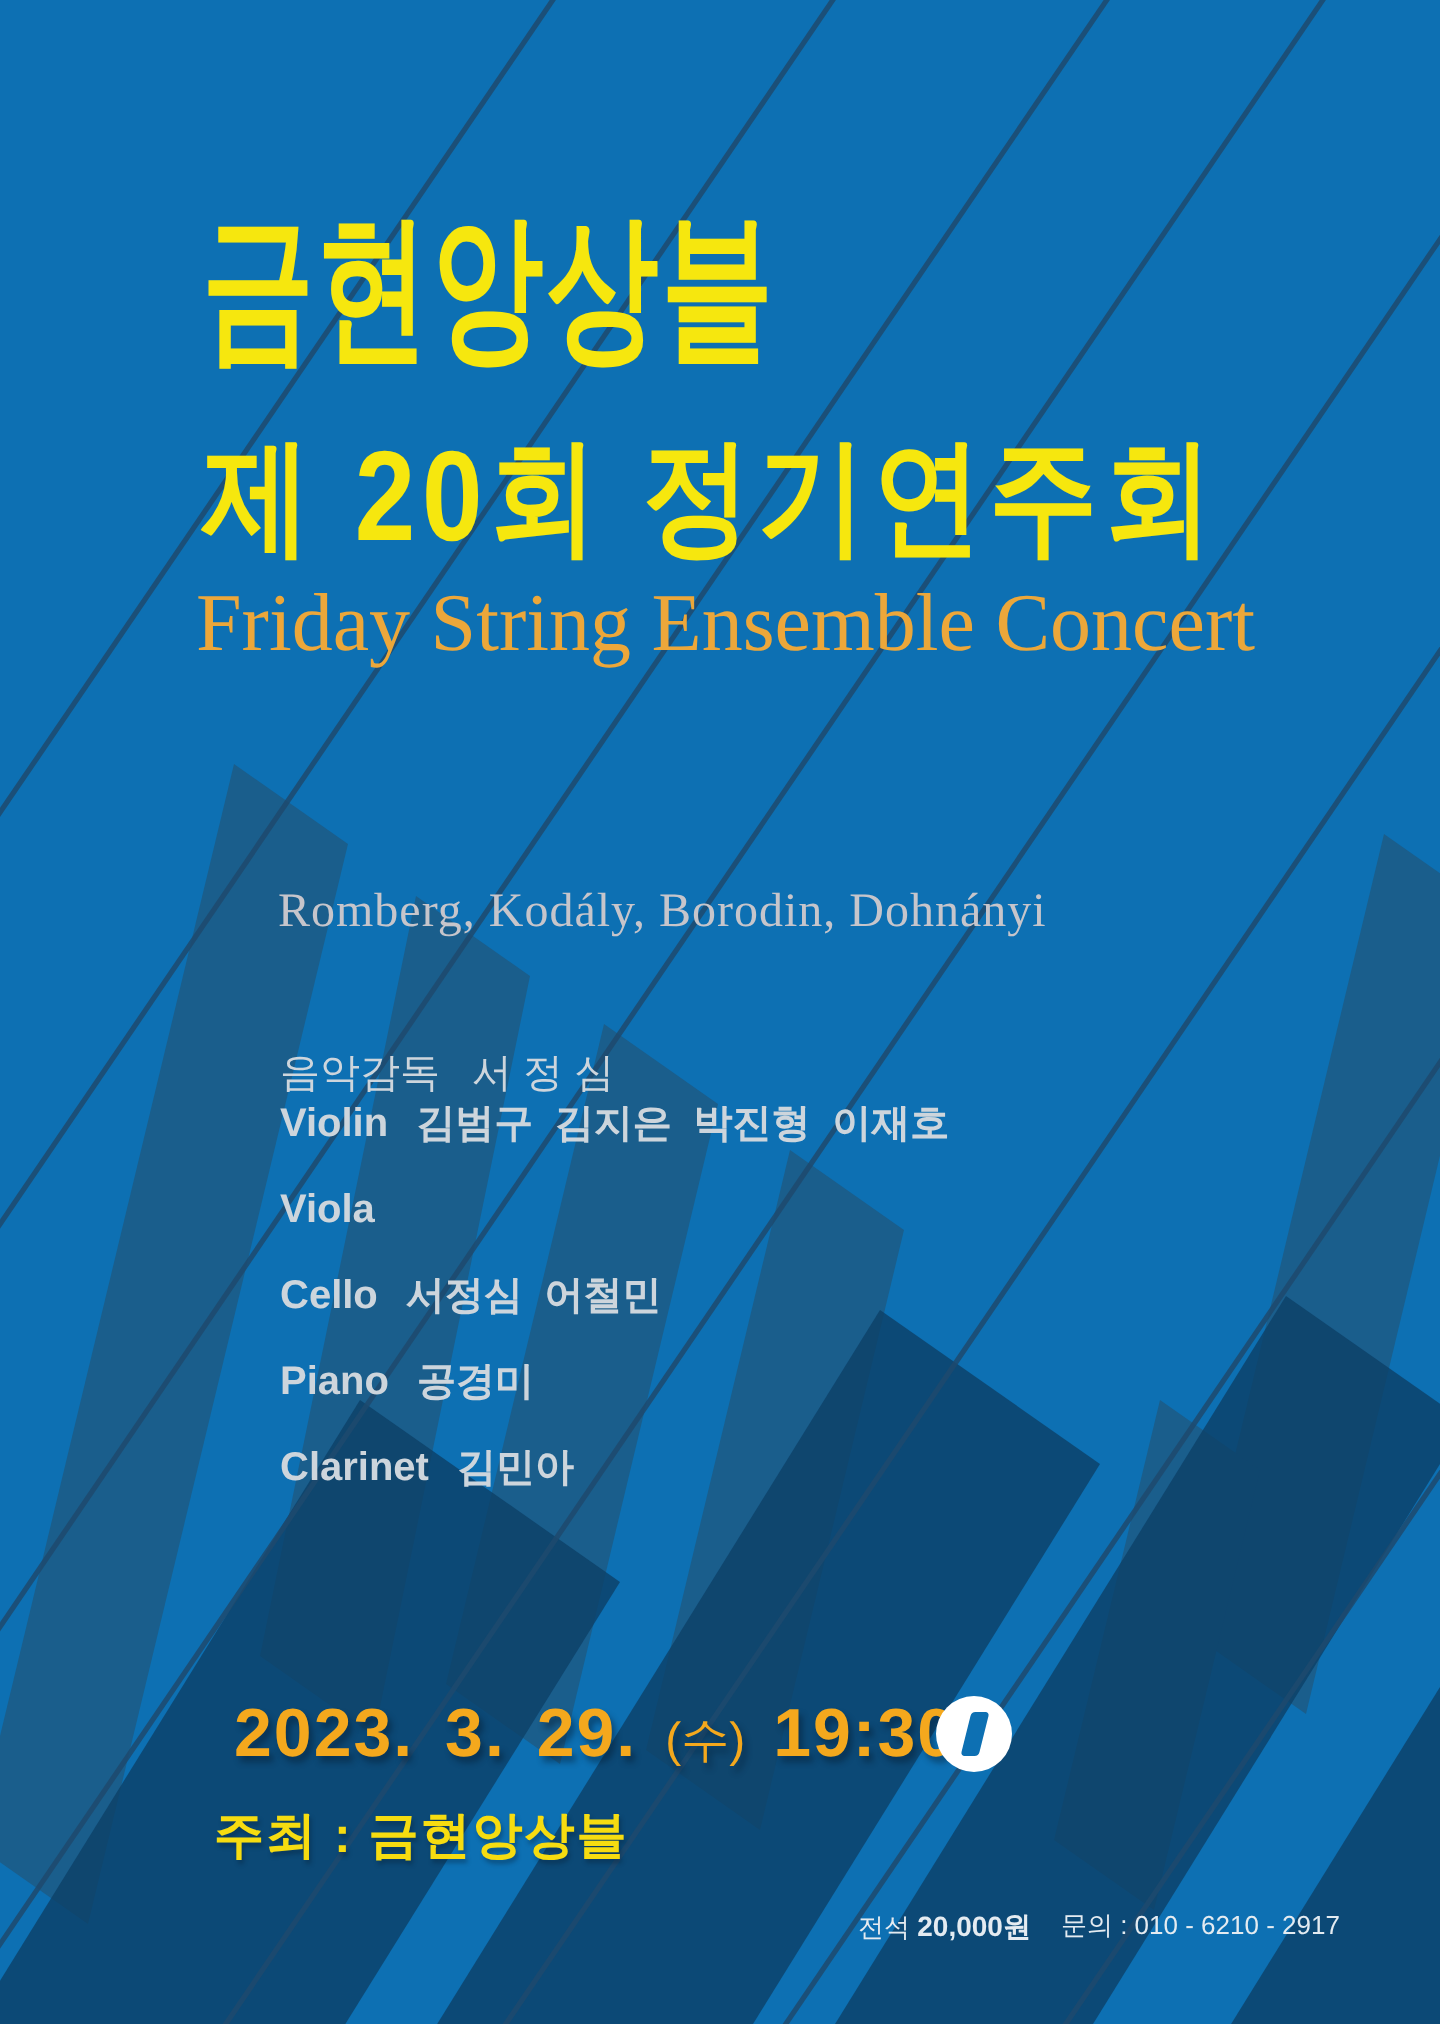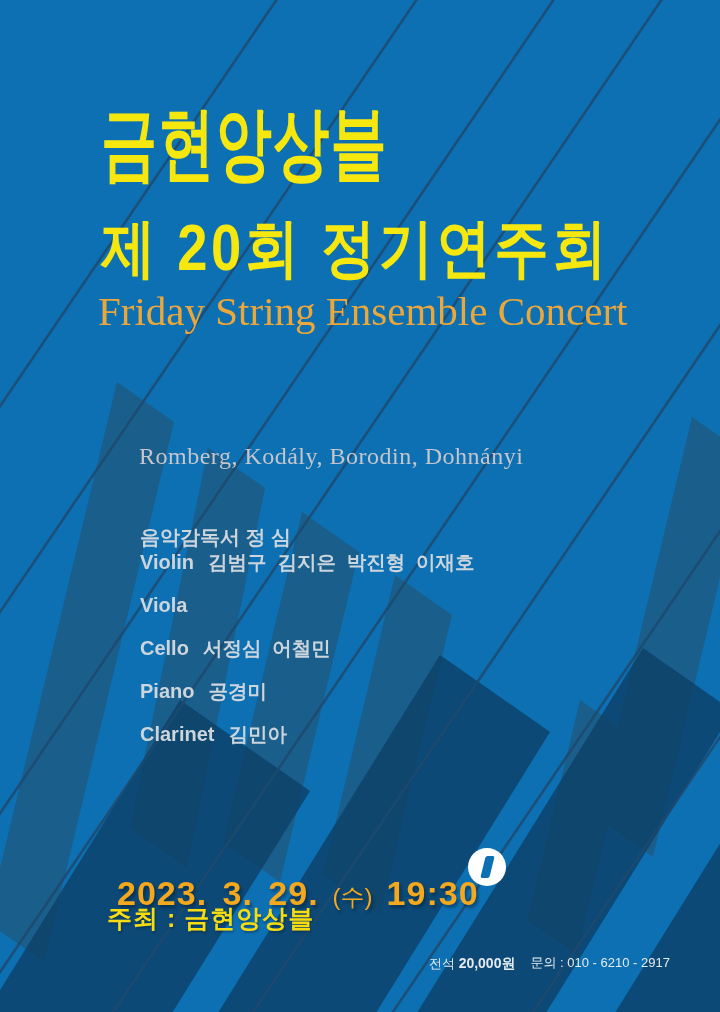--- a/index.html
+++ b/index.html
@@ -37,35 +37,35 @@
     color:var(--subtitle-gold,#ECA73A);
   }
   .composers{
     left:139px;top:444px;
     font-family:"Liberation Serif",serif;
     font-size:24px;letter-spacing:.5px;
     color:var(--composers-gray,#C6C5CB);
   }
   .director{
     left:140px;top:527px;
-    font-size:20px;font-weight:700;
+    font-size:20px;font-weight:400;
     color:var(--performer-text,#CDD5DC);
-    display:flex;
+    display:flex;gap:16px;
   }
   .performers{left:140px;top:552px;}
   .perf-row{
     display:flex;gap:14px;align-items:baseline;
     height:20px;margin-bottom:23px;
     font-size:20px;font-weight:700;line-height:1;
     color:var(--performer-text,#CDD5DC);
   }
   .perf-row .names{font-size:19.5px;white-space:pre;}
 
   .date-row{
-    left:117px;top:876px;
+    left:117px;top:850px;
     display:flex;align-items:baseline;gap:14px;
     color:var(--date-gold,#F4A81D);
     text-shadow:2px 3px 3px rgba(5,25,45,.45);
   }
   .date-main{font-size:34px;font-weight:700;word-spacing:5px;letter-spacing:1px;}
   .date-day{font-size:24px;font-weight:500;}
   .date-time{font-size:34px;font-weight:700;letter-spacing:1px;}
 
   .venue{left:468px;top:848px;display:flex;align-items:flex-start;}
   .logo-circle{

